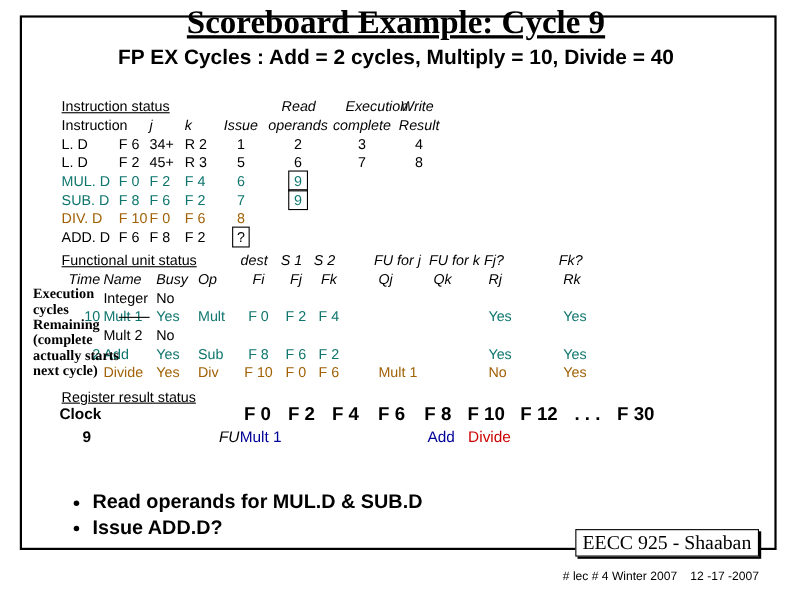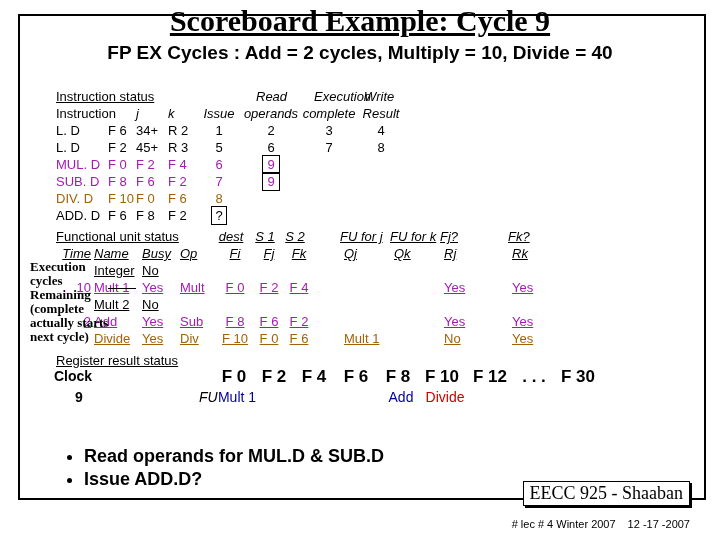--- a/index.html
+++ b/index.html
@@ -37,21 +37,21 @@
   .c1{width:52px;}
   .c2{width:28px;}
   .c3{width:32px;}
   .c4{width:28px;}
   .c5{width:46px;text-align:center;}
   .c6{width:58px;text-align:center;}
   .c7{width:58px;text-align:center;}
   .c8{width:46px;text-align:center;}
   .uhead{text-decoration:underline;}
   .fus{position:absolute;left:40px;width:640px;}
-  .furow{display:flex;white-space:pre;align-items:flex-end;text-decoration:underline;}
+  .furow{display:flex;white-space:pre;align-items:flex-end;}
   .fua{width:35px;text-align:right;margin-right:3px;}
   .fub{width:48px;}
   .fuc{width:38px;}
   .fud{width:36px;}
   .fue{width:38px;text-align:center;}
   .fuf{width:30px;text-align:center;}
   .fug{width:30px;text-align:center;}
   .fuh{width:30px;text-align:center;}
   .fui{width:50px;}
   .fuj{width:50px;}
@@ -67,21 +67,21 @@
   .regRow{display:flex;font-family:"Arial","Helvetica",sans-serif;font-weight:700;}
   .regRow div{text-align:center;}
   .clk{font-family:Liberation Sans, sans-serif;font-weight:700;font-size:14px;}
   .bullets{
     position:absolute;left:44px;top:426px;
     font-family:"Arial","Helvetica",sans-serif;
     font-size:18px;font-weight:700;
   }
   .bullets li{margin:2px 0;}
   .red{color:#a16207;}
-  .blue{color:#a21caf;}
+  .blue{color:#0f766e;}
   .footer1{
     position:absolute;right:30px;bottom:34px;
     border:1px solid #000;
     background:#fff;
     font-family:"Times New Roman",serif;
     font-size:18px;
     padding:1px 6px;
     box-shadow:2px 2px 0 #000;
   }
   .footer2{

